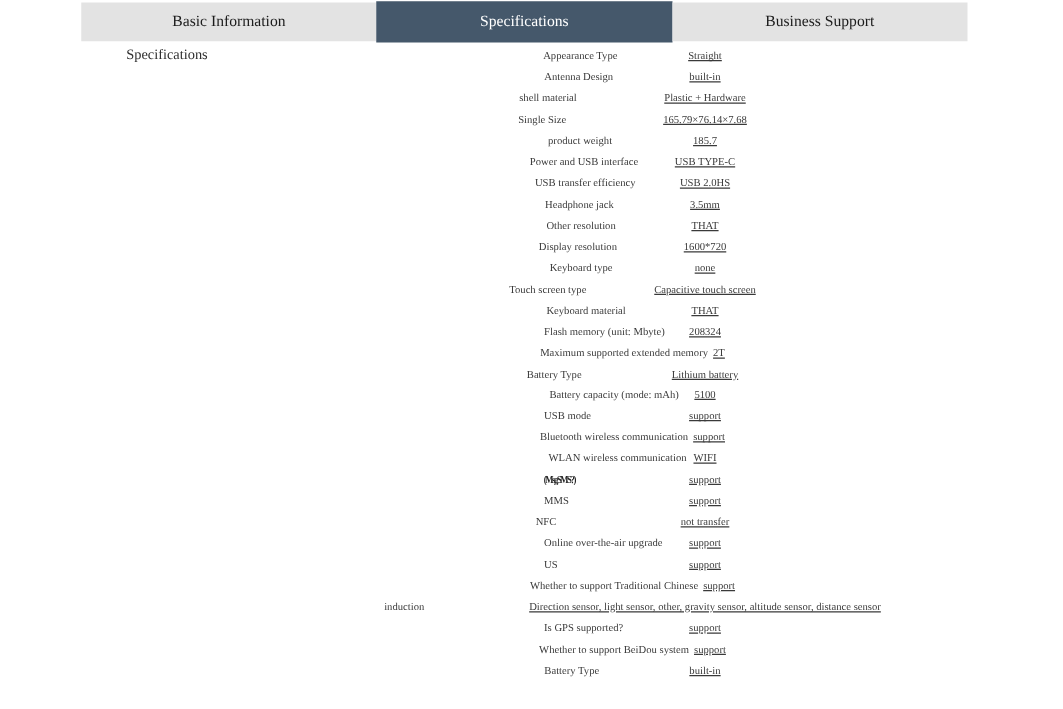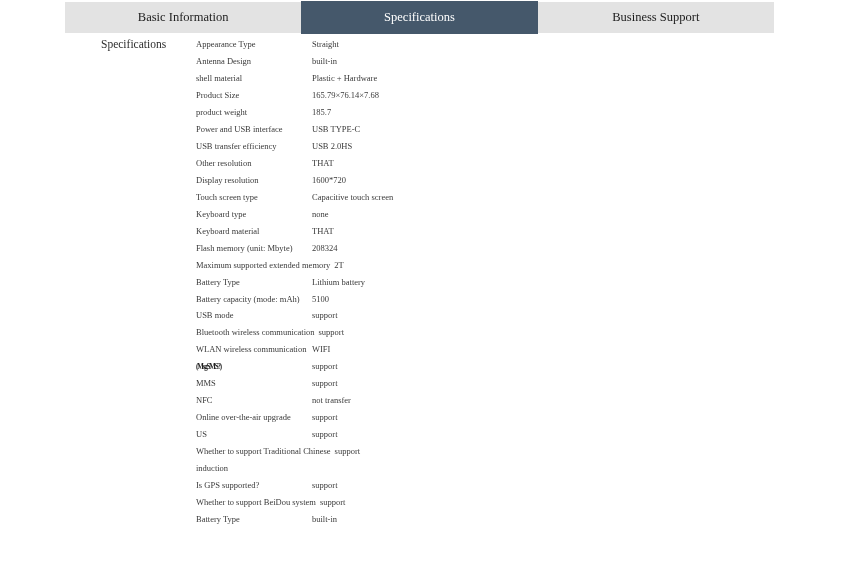--- a/index.html
+++ b/index.html
@@ -29,28 +29,28 @@
 
   
   .section-label{
     position:absolute;left:101px;top:38px;
     font-size:11.5px;color:#2e2e2e;
   }
 
   
   .rows{position:absolute;left:196px;top:36px;width:620px;}
   .row{
-    height:16.95px;display:flex;align-items:center;white-space:nowrap;
+    height:16.95px;display:flex;align-items:center;white-space:nowrap;justify-content:center;
   }
   .row .label{
     flex:0 0 auto;min-width:112px;padding-right:4px;
     font-size:8.5px;color:#3a3a3a;
   }
   .row .value{
-    flex:0 0 auto;font-size:8.5px;color:#3a3a3a;
+    flex:0 0 auto;font-size:8.5px;color:#3a3a3a;text-decoration:underline;
   }
   .row .label.squished{
     font-weight:700;letter-spacing:-1.4px;transform:scaleX(.82);
     transform-origin:left center;color:#222;
   }
 </style>
 </head>
 <body style="--active-tab-bg: #45586B; --active-tab-text: #FFFFFF; --inactive-tab-bg: #E3E3E3; --tab-text: #1C1C1C;">
 
 <div class="page">
@@ -70,50 +70,54 @@
       </div>
       <div class="row">
         <span class="label">Antenna Design</span>
         <span class="value">built-in</span>
       </div>
       <div class="row">
         <span class="label">shell material</span>
         <span class="value">Plastic + Hardware</span>
       </div>
       <div class="row">
-        <span class="label">Product Size</span>
+        <span class="label">Single Size</span>
         <span class="value">165.79×76.14×7.68</span>
       </div>
       <div class="row">
         <span class="label">product weight</span>
         <span class="value">185.7</span>
       </div>
       <div class="row">
         <span class="label">Power and USB interface</span>
         <span class="value">USB TYPE-C</span>
       </div>
       <div class="row">
         <span class="label">USB transfer efficiency</span>
         <span class="value">USB 2.0HS</span>
       </div>
       <div class="row">
+        <span class="label">Headphone jack</span>
+        <span class="value">3.5mm</span>
+      </div>
+      <div class="row">
         <span class="label">Other resolution</span>
         <span class="value">THAT</span>
       </div>
       <div class="row">
         <span class="label">Display resolution</span>
         <span class="value">1600*720</span>
       </div>
       <div class="row">
+        <span class="label">Keyboard type</span>
+        <span class="value">none</span>
+      </div>
+      <div class="row">
         <span class="label">Touch screen type</span>
         <span class="value">Capacitive touch screen</span>
-      </div>
-      <div class="row">
-        <span class="label">Keyboard type</span>
-        <span class="value">none</span>
       </div>
       <div class="row">
         <span class="label">Keyboard material</span>
         <span class="value">THAT</span>
       </div>
       <div class="row">
         <span class="label">Flash memory (unit: Mbyte)</span>
         <span class="value">208324</span>
       </div>
       <div class="row">
@@ -159,20 +163,21 @@
       <div class="row">
         <span class="label">US</span>
         <span class="value">support</span>
       </div>
       <div class="row">
         <span class="label">Whether to support Traditional Chinese</span>
         <span class="value">support</span>
       </div>
       <div class="row">
         <span class="label">induction</span>
+        <span class="value">Direction sensor, light sensor, other, gravity sensor, altitude sensor, distance sensor</span>
       </div>
       <div class="row">
         <span class="label">Is GPS supported?</span>
         <span class="value">support</span>
       </div>
       <div class="row">
         <span class="label">Whether to support BeiDou system</span>
         <span class="value">support</span>
       </div>
       <div class="row">

